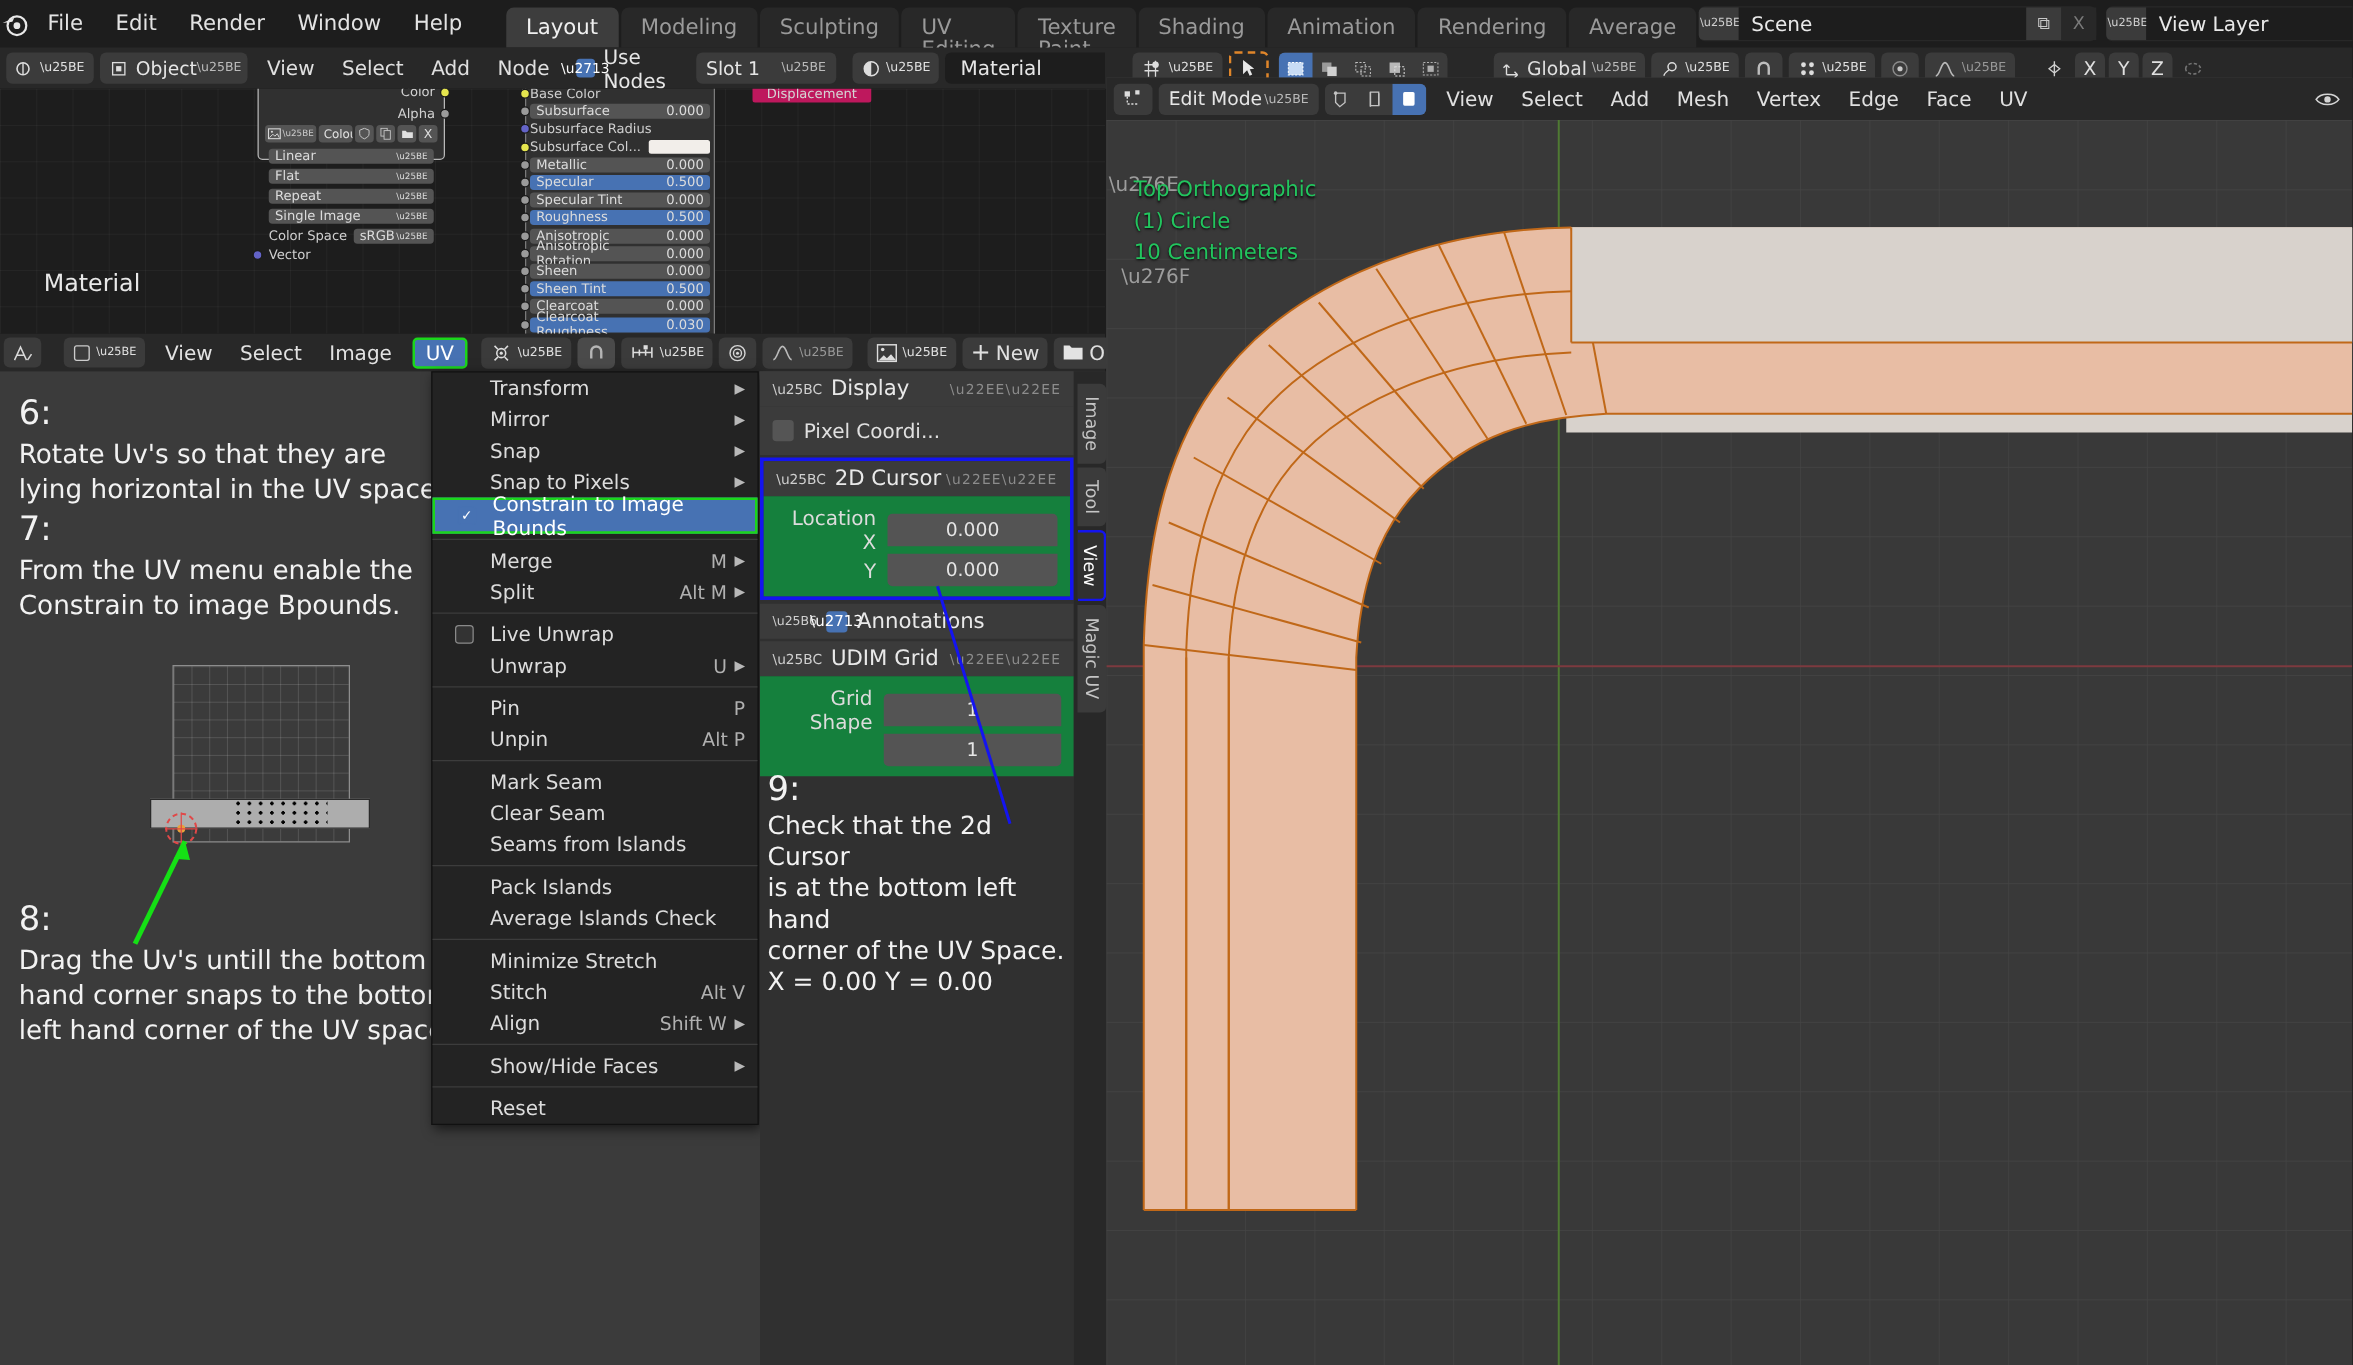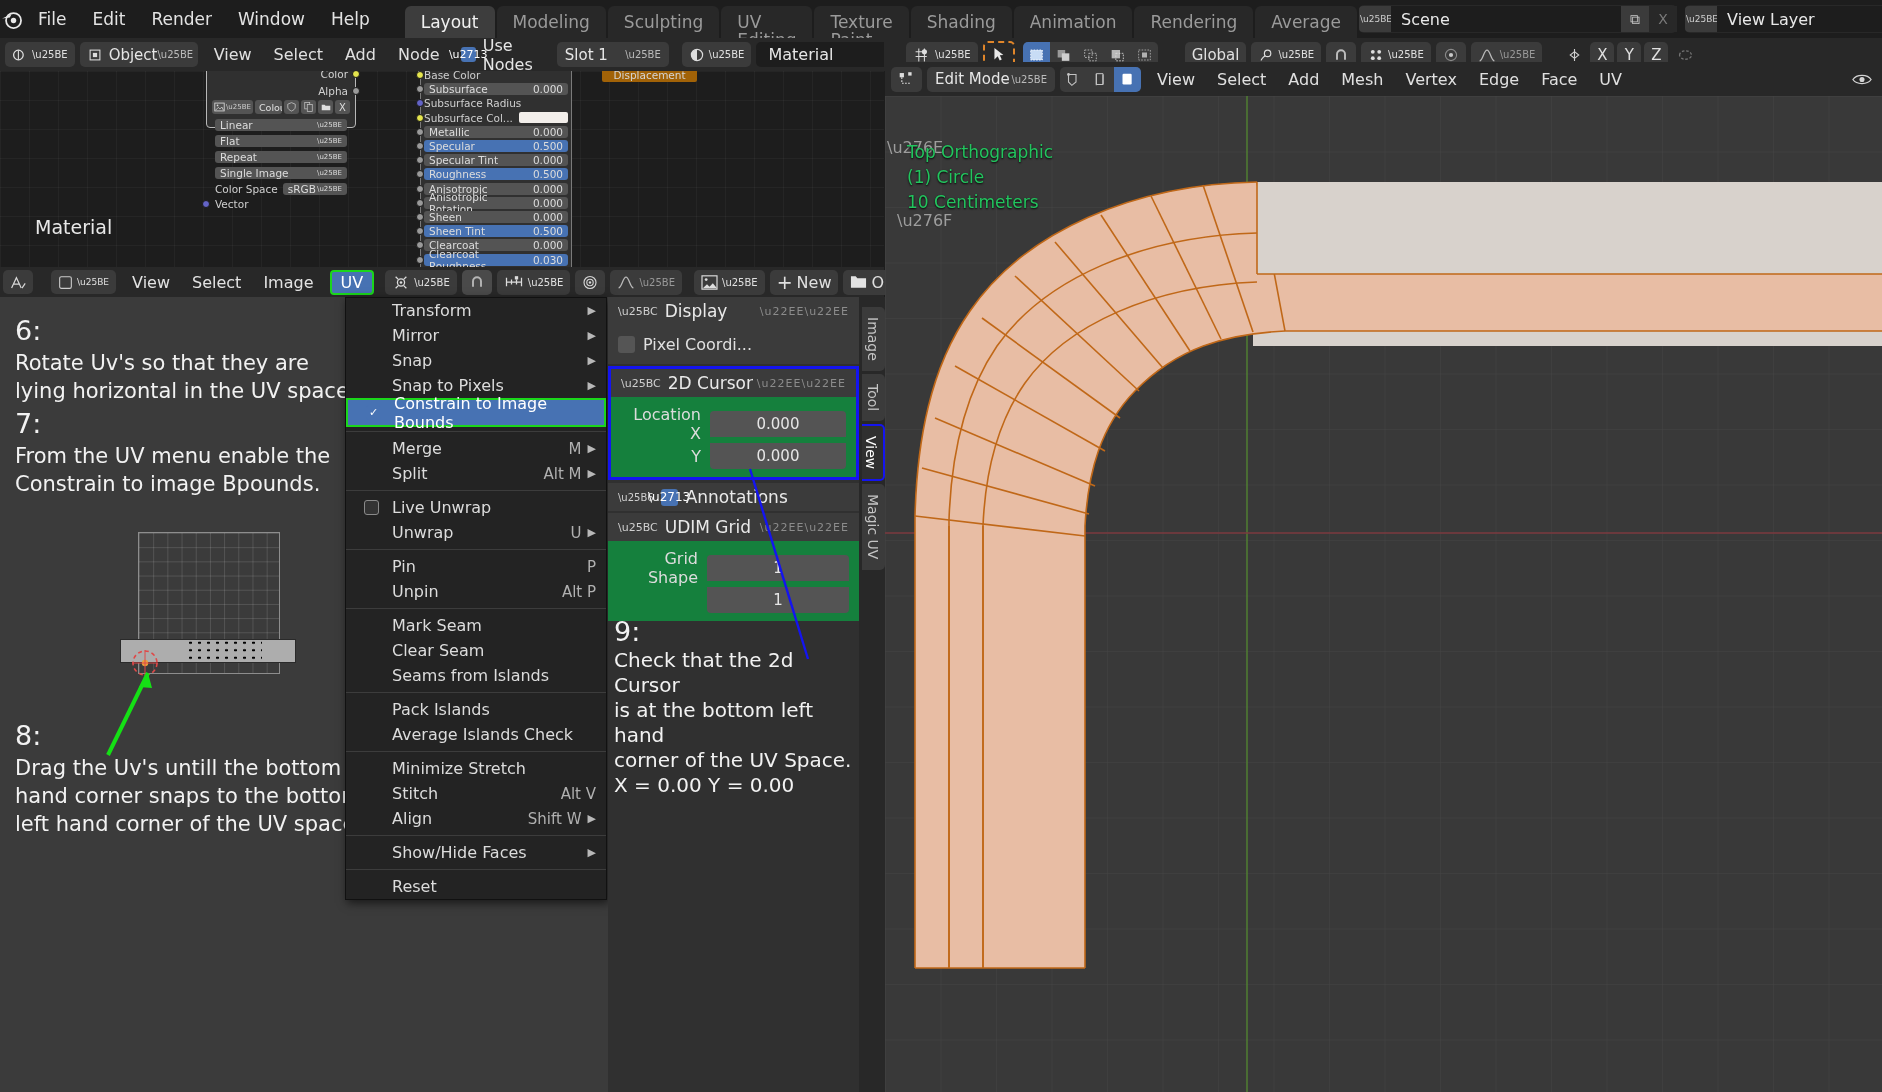--- a/index.html
+++ b/index.html
@@ -271,21 +271,21 @@
             <rect x="7" y="6" width="9" height="9" fill="none" stroke="#dcdcdc" stroke-dasharray="2 1.5"></rect>
           </svg>
         </div>
       <div>
           <svg width="15" height="14" viewBox="0 0 18 16">
             <rect x="2" y="2" width="14" height="12" fill="none" stroke="#b0b0b0" stroke-dasharray="2 1.5"></rect>
             <rect x="6" y="5" width="6" height="6" fill="#b0b0b0"></rect>
           </svg>
         </div>
     </div>
-    <div class="hbtn" style="margin-left:22px;flex-direction:column;">
+    <div class="hbtn" style="margin-left:32px;">
       <svg width="16" height="16" viewBox="0 0 20 20">
           <path d="M4 16 L4 6 M4 16 L15 16 M4 6 l3 3 M4 6 l-3 3" stroke="#ddd" stroke-width="1.4" fill="none"></path>
           <path d="M15 16 l-3 -3 M15 16 l-3 3" stroke="#ddd" stroke-width="1.4" fill="none"></path>
         </svg>
       <span>Global</span>
       <span style="font-size:10px;color:#bbb;">\u25BE</span>
     </div>
     <div class="hbtn">
       <svg width="16" height="16" viewBox="0 0 20 20">
           <circle cx="12" cy="8" r="4" fill="none" stroke="#ddd" stroke-width="1.5"></circle>
@@ -334,21 +334,21 @@
           </svg>
       </div>
     </div>
   </div>
 
   <div class="nodecanvas">
     <div class="gridbg"></div>
 
     <div style="position:absolute;left:35px;top:145px;font-size:19px;color:#e8e8e8;">Material</div>
 
-    <div style="position:absolute;left:602px;top:-4px;width:95px;height:15px;background:#a16207;border-radius:2px;display:flex;align-items:center;justify-content:center;font-size:10.5px;color:#d5d5d5;">Displacement</div>
+    <div style="position:absolute;left:602px;top:-4px;width:95px;height:15px;background:#be185d;border-radius:2px;display:flex;align-items:center;justify-content:center;font-size:10.5px;color:#d5d5d5;">Displacement</div>
 
     <div class="node" style="left:206px; top:-80px; width:150px; height:137px;">
       <div style="position:absolute;right:7px;top:76px;font-size:10.5px;color:#d2d2d2;">Color</div>
       <div class="sock yellow" style="right:-5px;top:78px;"></div>
       <div style="position:absolute;right:7px;top:93px;font-size:10.5px;color:#d2d2d2;">Alpha</div>
       <div class="sock grey" style="right:-5px;top:95px;"></div>
 
       <div style="position:absolute;left:5px;top:108px;right:5px;display:flex;align-items:center;gap:2px;">
         <div style="background:#545454;border-radius:3px;height:14px;display:flex;align-items:center;padding:0 2px;gap:1px;">
           <svg width="11" height="10" viewBox="0 0 14 12">

